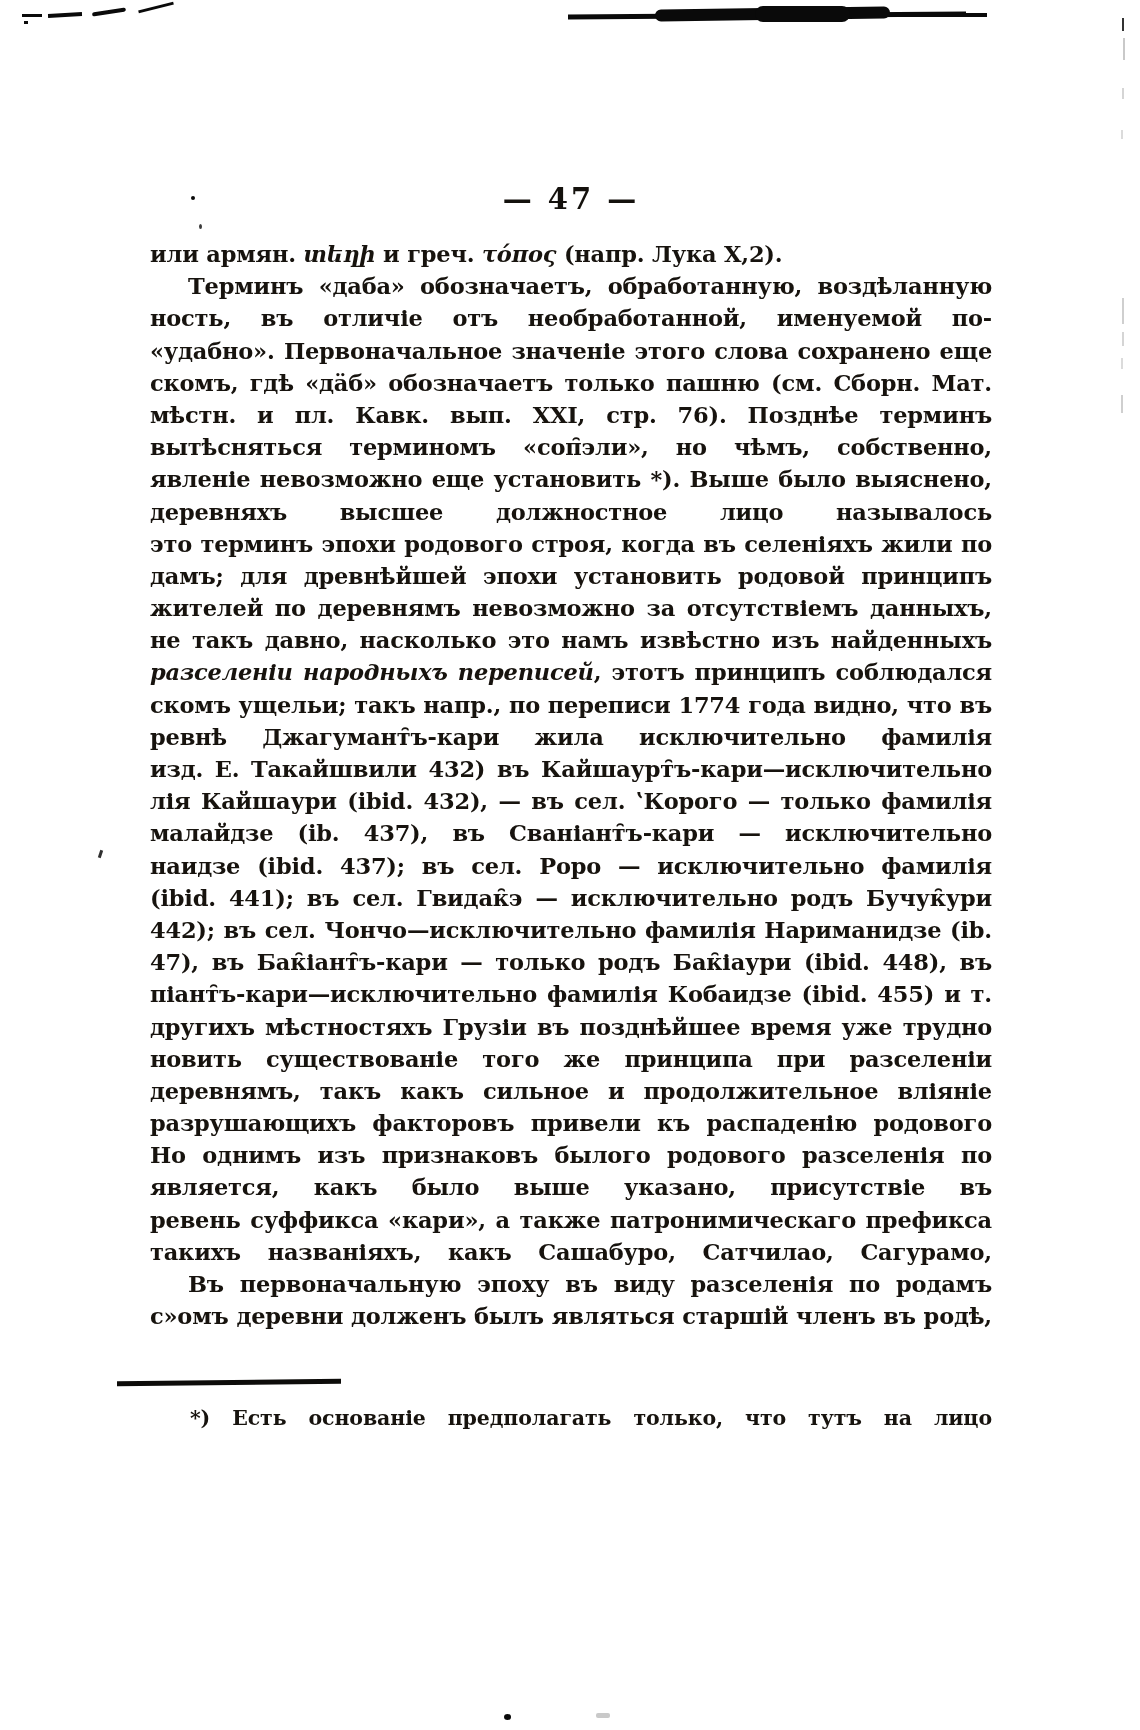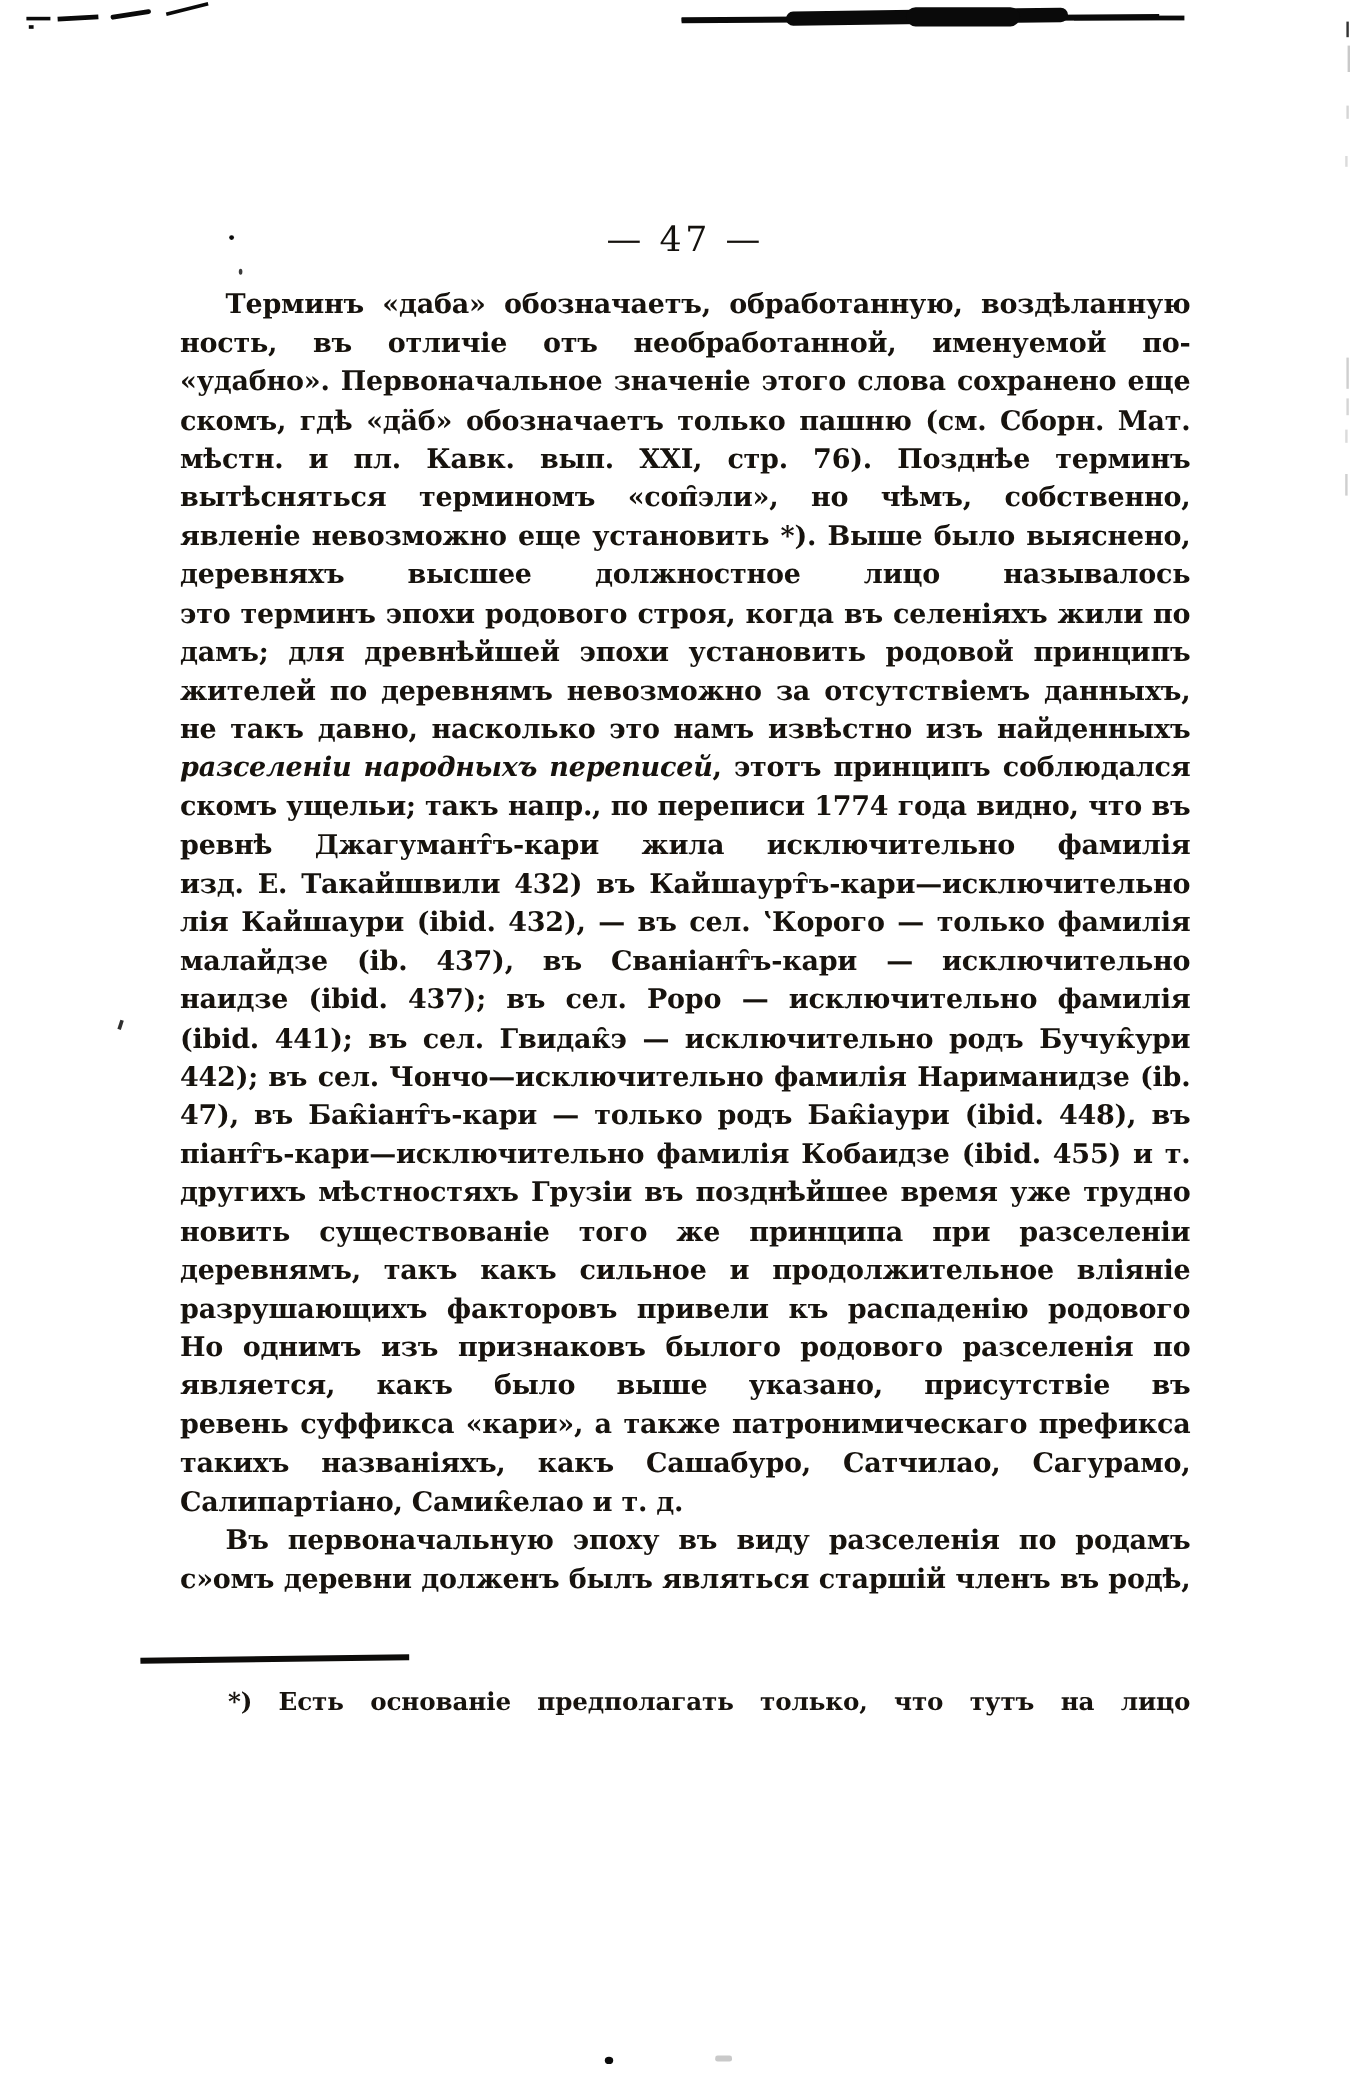--- a/index.html
+++ b/index.html
@@ -3,21 +3,21 @@
 <meta charset="utf-8">
 <style>
   html,body{margin:0;padding:0;}
   body{
     width:1140px;height:1730px;position:relative;overflow:hidden;
     background:#ffffff;
     font-family:"DejaVu Serif","DejaVu Sans",serif;
   }
   .page-number{
     position:absolute;left:150px;top:182px;width:842px;
-    text-align:center;font-size:29px;font-weight:400;color:#14110d;
+    text-align:center;font-size:29px;font-weight:700;color:#14110d;
     letter-spacing:3px;
   }
   .textblock{
     position:absolute;left:150px;top:238px;width:842px;color:#17130e;
   }
   .textblock .line{
     height:32.2px;line-height:32.2px;font-size:22.5px;font-weight:700;
     letter-spacing:-0.2px;overflow:hidden;
     text-align:left;
   }
@@ -87,20 +87,21 @@
 <div class="re re3"></div>
 <div class="re re4"></div>
 <div class="re re5"></div>
 <div class="re re6"></div>
 <div class="re re7"></div>
 <div class="re re8"></div>
 
 <div class="page-number">— 47 —</div>
 
 <div class="textblock" id="body-lines">
+    <div class="line"><span>или армян. </span><span class="it">տեղի</span><span> и греч. </span><span class="it">τόπος</span><span> (напр. Лука X,2).</span></div>
     <div class="line justify indent"><span>Терминъ «даба» обозначаетъ, обработанную, воздѣланную мѣст-</span></div>
     <div class="line justify"><span>ность, въ отличіе отъ необработанной, именуемой по-грузински უდაბნო</span></div>
     <div class="line justify"><span>«удабно». Первоначальное значеніе этого слова сохранено еще въ сван-</span></div>
     <div class="line justify"><span>скомъ, гдѣ «дӓб» обозначаетъ только пашню (см. Сборн. Мат. для опис.</span></div>
     <div class="line justify"><span>мѣстн. и пл. Кавк. вып. XXI, стр. 76). Позднѣе терминъ начинаетъ</span></div>
     <div class="line justify"><span>вытѣсняться терминомъ «соп̑эли», но чѣмъ, собственно, объясняется это</span></div>
     <div class="line justify"><span>явленіе невозможно еще установить *). Выше было выяснено, что въ</span></div>
     <div class="line justify"><span>деревняхъ высшее должностное лицо называлось «мамасахлис»омъ,</span></div>
     <div class="line justify"><span>это терминъ эпохи родового строя, когда въ селеніяхъ жили по ро-</span></div>
     <div class="line justify"><span>дамъ; для древнѣйшей эпохи установить родовой принципъ разселенія</span></div>
@@ -118,21 +119,20 @@
     <div class="line justify"><span>47), въ Бак̑іант̑ъ-кари — только родъ Бак̑іаури (ibid. 448), въ Ко-</span></div>
     <div class="line justify"><span>піант̑ъ-кари—исключительно фамилія Кобаидзе (ibid. 455) и т. д. Въ</span></div>
     <div class="line justify"><span>другихъ мѣстностяхъ Грузіи въ позднѣйшее время уже трудно уста-</span></div>
     <div class="line justify"><span>новить существованіе того же принципа при разселеніи жителей по</span></div>
     <div class="line justify"><span>деревнямъ, такъ какъ сильное и продолжительное вліяніе различныхъ</span></div>
     <div class="line justify"><span>разрушающихъ факторовъ привели къ распаденію родового строя.</span></div>
     <div class="line justify"><span>Но однимъ изъ признаковъ былого родового разселенія по деревнямъ</span></div>
     <div class="line justify"><span>является, какъ было выше указано, присутствіе въ номенклатурѣ де-</span></div>
     <div class="line justify"><span>ревень суффикса «кари», а также патронимическаго префикса «са» въ</span></div>
     <div class="line justify"><span>такихъ названіяхъ, какъ Сашабуро, Сатчилао, Сагурамо, Саломинао,</span></div>
-    <div class="line"><span>Салипартіано, Самик̑елао и т. д.</span></div>
     <div class="line justify indent"><span>Въ первоначальную эпоху въ виду разселенія по родамъ «мамасахли-</span></div>
     <div class="line justify"><span>с»омъ деревни долженъ былъ являться старшій членъ въ родѣ, но долго-</span></div>
   </div>
 
 <div class="footnote-rule"></div>
 
 <div class="footnote" id="footnote-lines">
     <div class="line justify indent"><span>*) Есть основаніе предполагать только, что тутъ на лицо діалектическое</span></div>
   </div>
 

